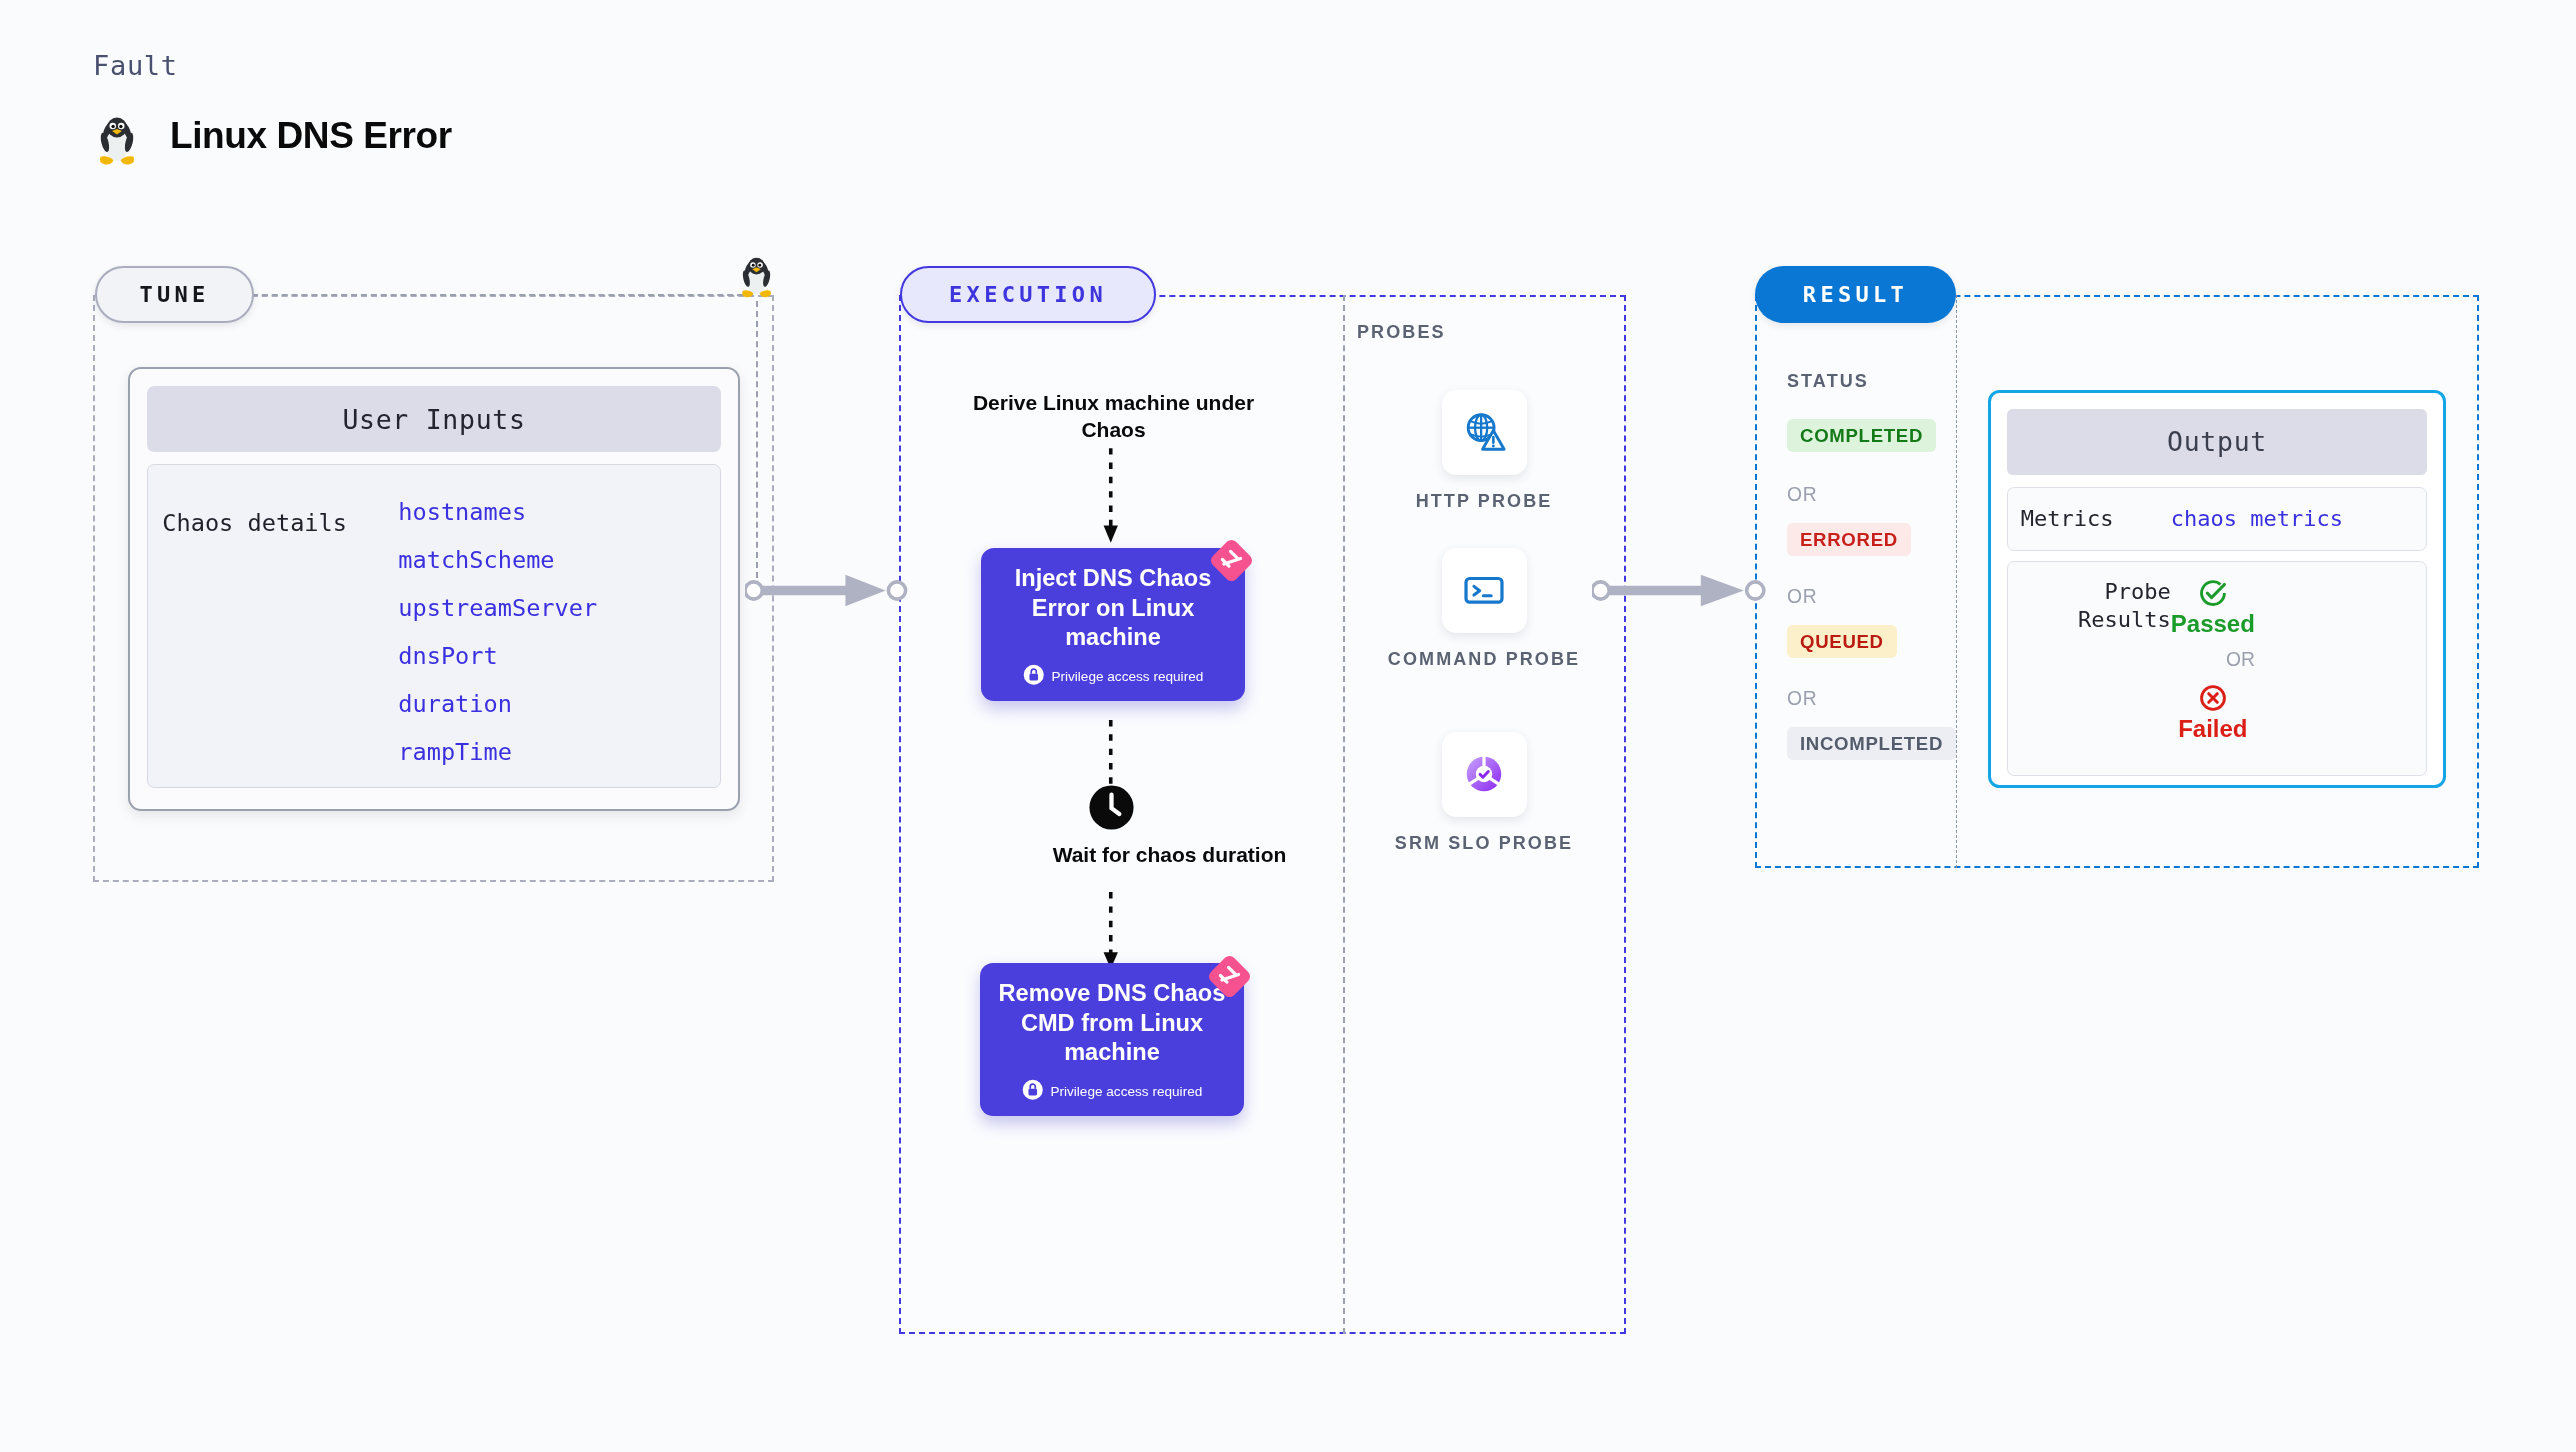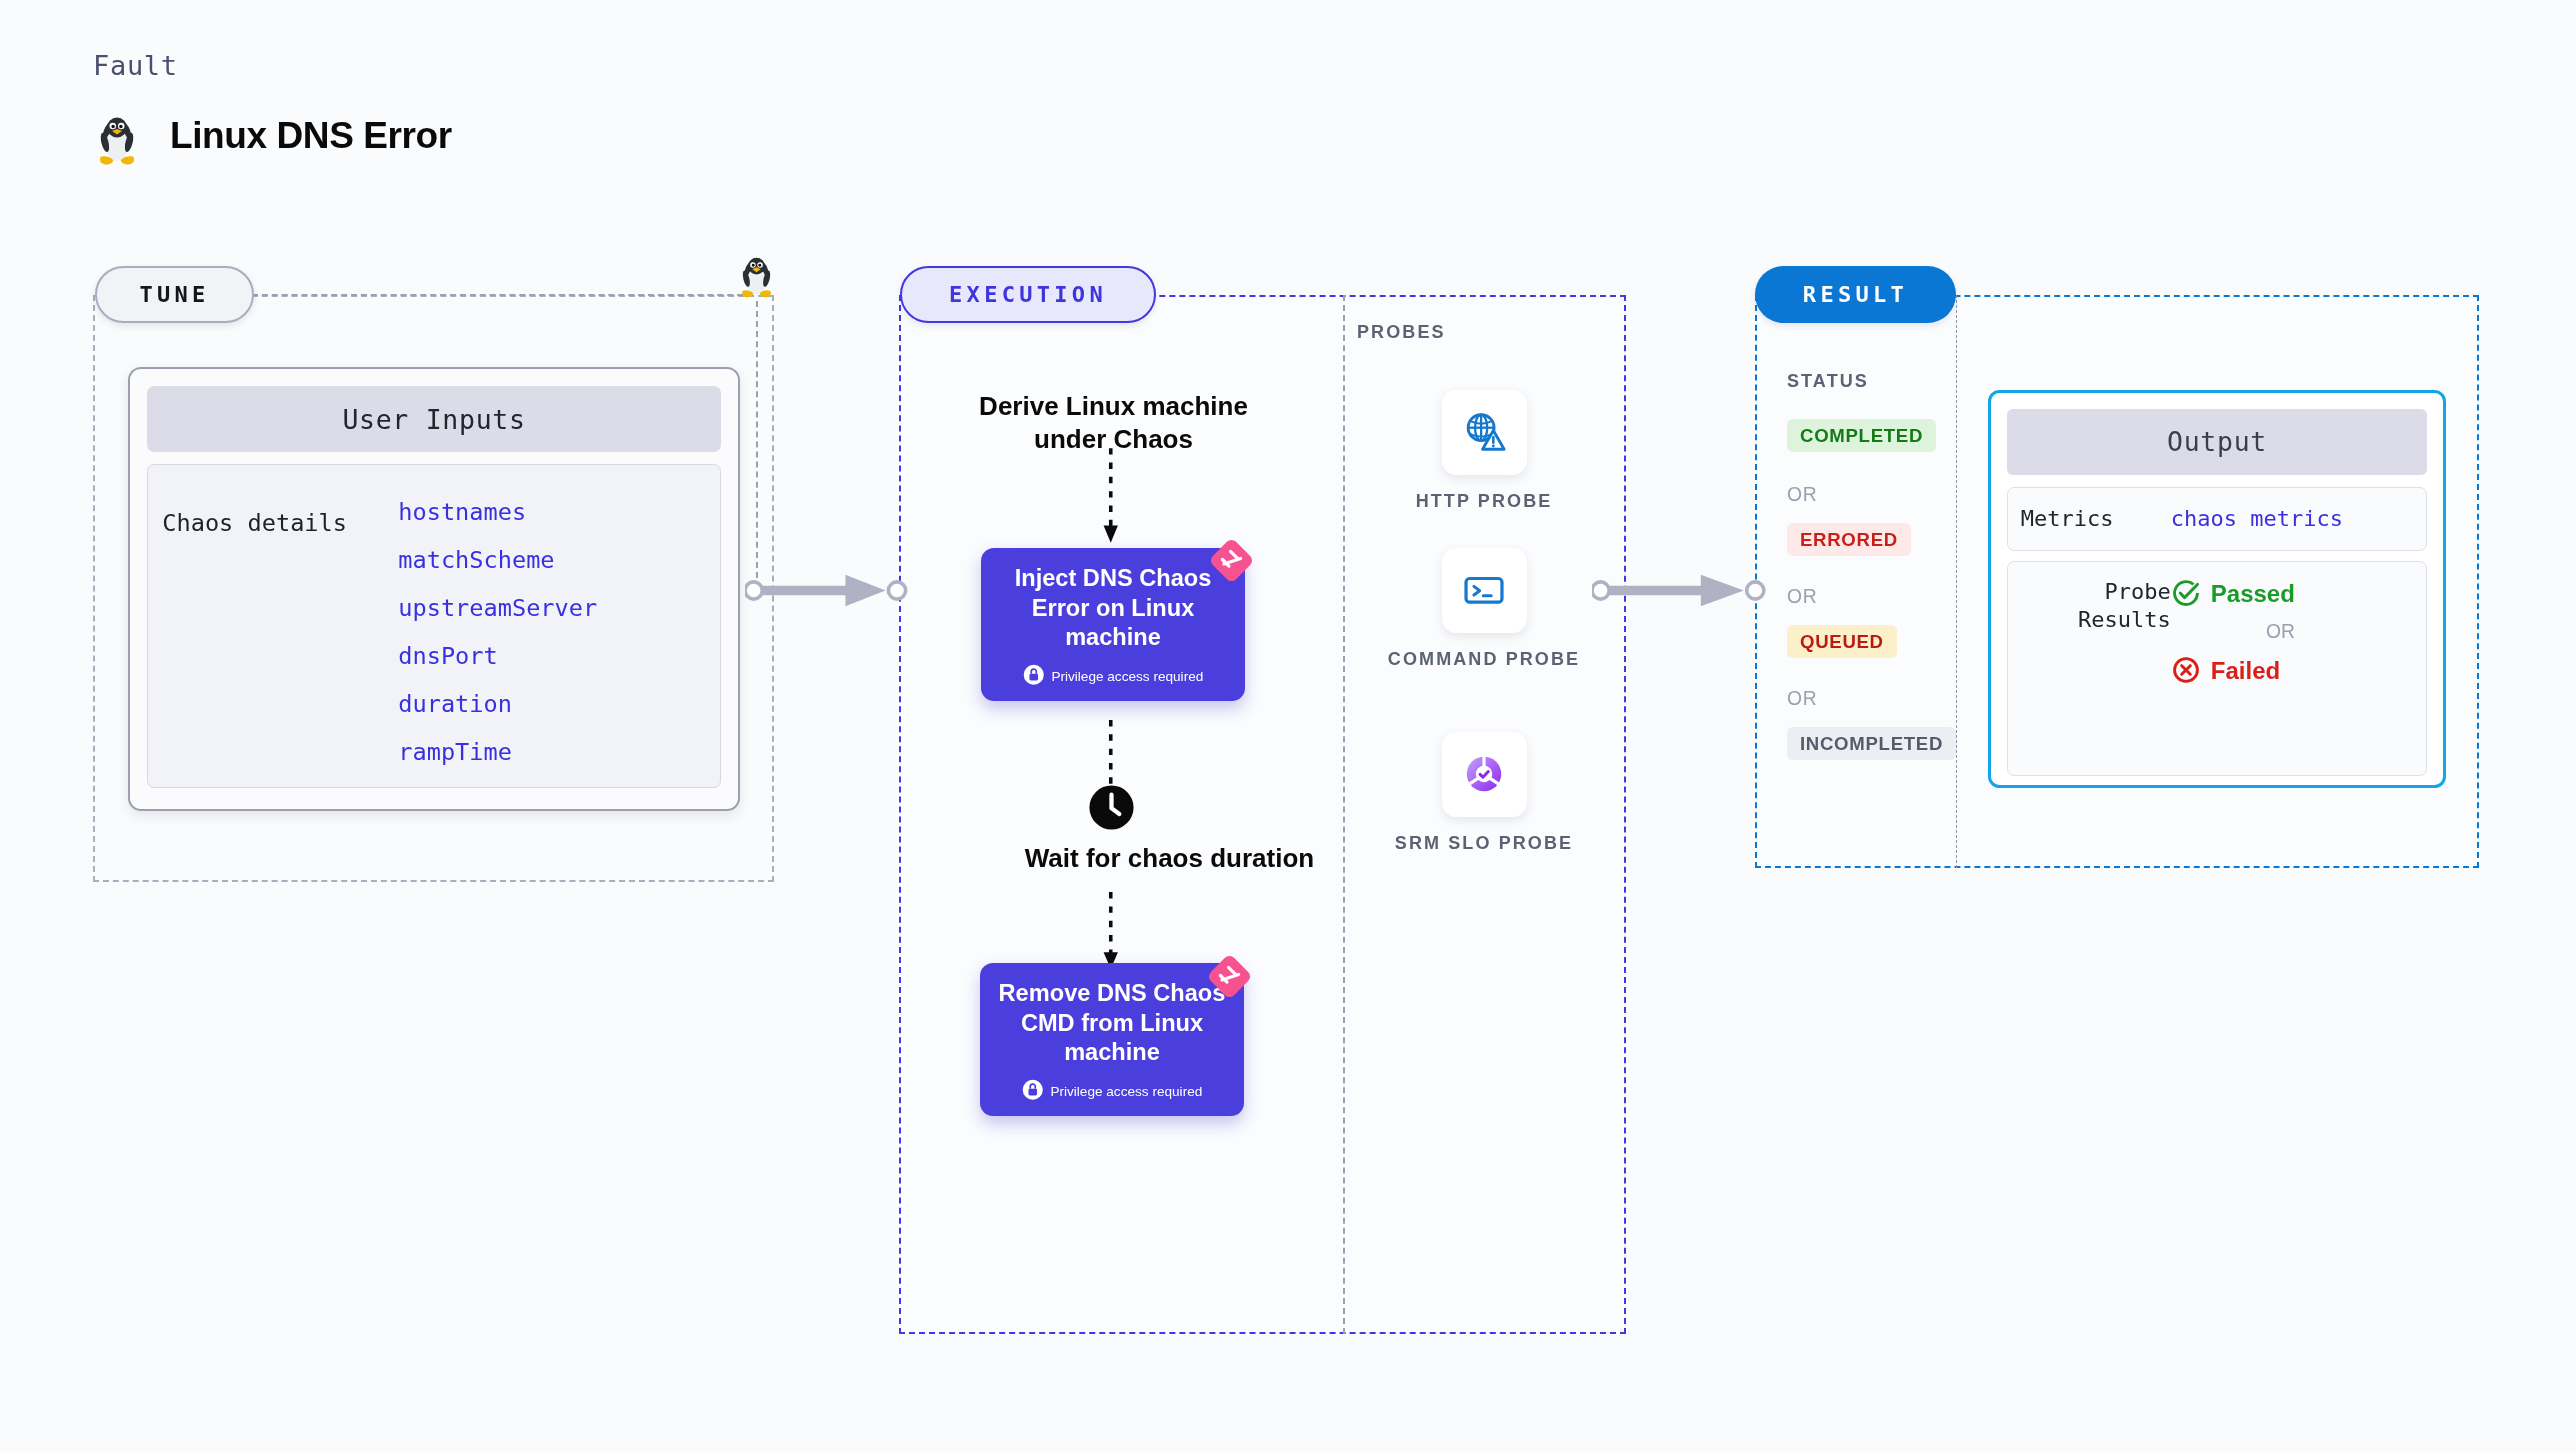--- a/index.html
+++ b/index.html
@@ -118,21 +118,21 @@
   }
   #param-list { display: flex; flex-direction: column; gap: 20px; padding-top: 13px; }
   .param-item {
     font-family: "DejaVu Sans Mono", monospace;
     font-size: 23.6px; color: #3a30e0; white-space: nowrap;
   }
 
   
   .exec-text {
     position: absolute; text-align: center;
-    font-size: 26px; font-weight: 700; color: #0a0a0a;
+    font-size: 21px; font-weight: 700; color: #0a0a0a;
     line-height: 1.28; width: 301px;
   }
   #derive-text { left: 963px; top: 390px; }
   #wait-text   { left: 1019px; top: 842px; }
 
   .chaos-node {
     position: absolute; width: 264px;
     background: #4a3fdd; border-radius: 13px;
     box-shadow: 0 7.2px 15.8px rgba(70,60,200,.28);
     padding: 15.8px 13px 13px;
@@ -236,21 +236,21 @@
     font-size: 22px; color: #23252e; width: 150px;
     line-height: 1.28; white-space: pre-line;
   }
   #metrics-value {
     font-family: "DejaVu Sans Mono", monospace;
     font-size: 22px; color: #3a30e0;
   }
   #metrics-row { height: 64px; align-items: center; margin-top: 12px; }
   #probe-results-row { height: 215px; text-align: right; }
   #probe-results-values { display: flex; flex-direction: column; gap: 11.5px; }
-  .pr-line { display: flex; align-items: center; gap: 10px; }
+  .pr-line { display: flex; align-items: center; gap: 0; flex-direction: column; }
   .pr-text { font-size: 24px; font-weight: 700; }
   #pr-passed-text { color: #1b9b2a; }
   #pr-failed-text { color: #dc1f16; }
   #pr-or { font-size: 19.3px; color: #9aa0ae; padding-left: 4.3px; }
 
   
   .h-connector { position: absolute; z-index: 20; }
   #conn-tune-exec { left: 745px; top: 569px; }
   #conn-probe-result { left: 1592px; top: 569px; }
 

